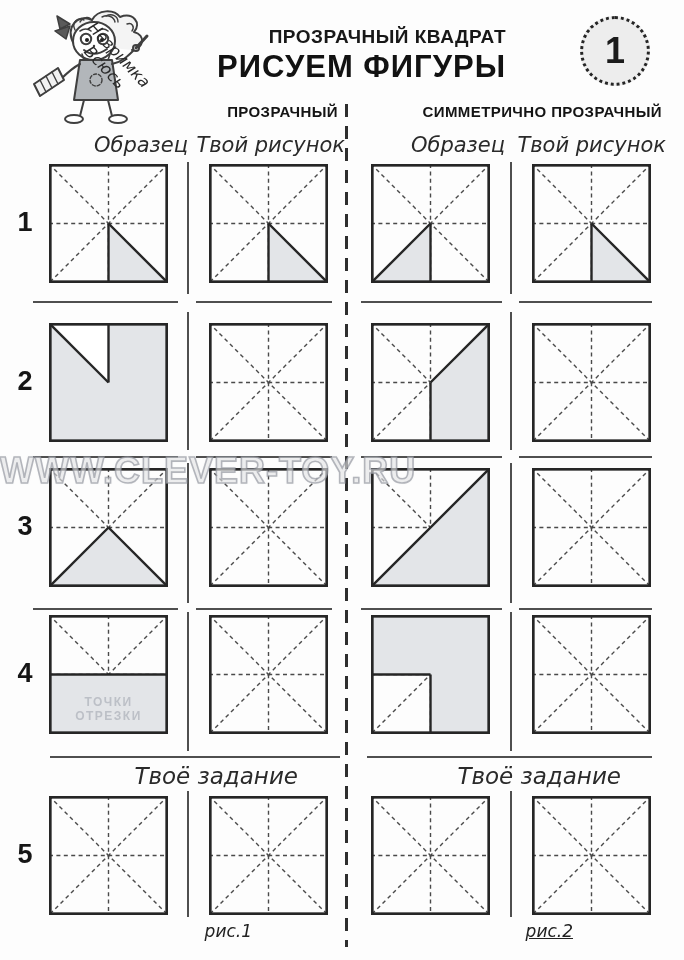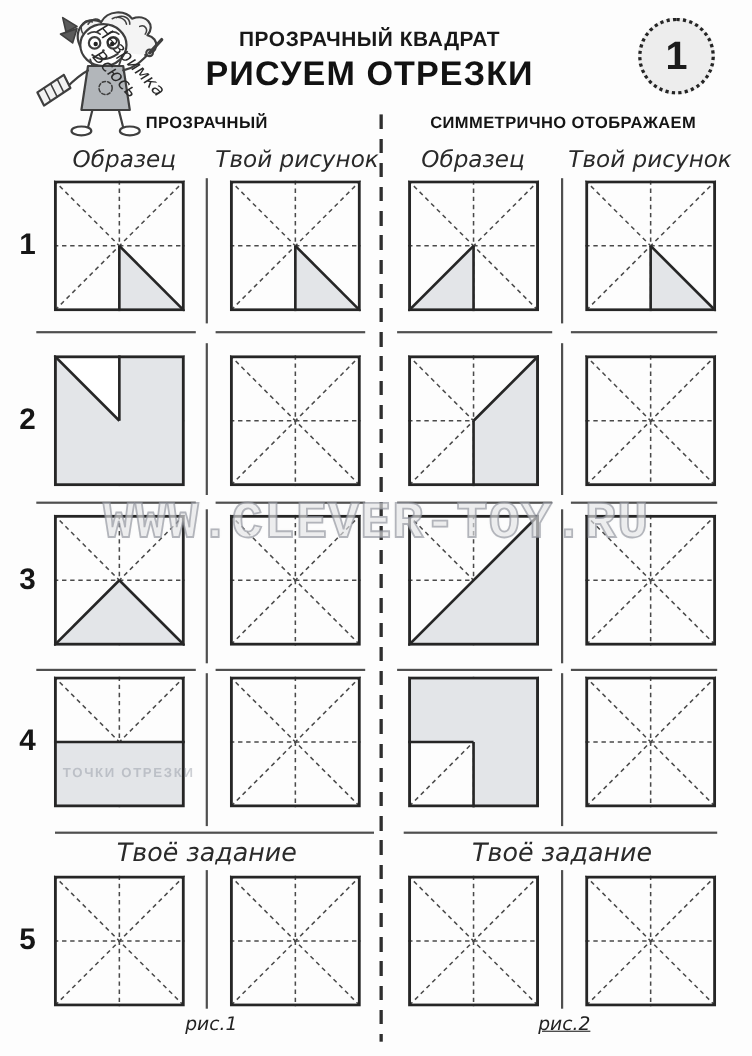--- a/index.html
+++ b/index.html
@@ -1,39 +1,39 @@
 <!DOCTYPE html>
 <html><head>
 <meta charset="utf-8">
 <style>
   html,body{margin:0;padding:0;background:#9a9a9a;}
   .page{position:relative;width:684px;height:960px;background:#fdfdfd;overflow:hidden;
         font-family:"Liberation Sans",sans-serif;color:#1f1f1f;}
   .abs{position:absolute;}
-  .center{text-align:center;}
+  .center{text-align:right;}
   .title1{font-weight:bold;font-size:19px;letter-spacing:.5px;color:#181818;}
   .title2{font-weight:bold;font-size:31px;letter-spacing:1px;color:#121212;margin-top:1px;}
   .sec-head{font-weight:bold;font-size:15px;letter-spacing:.4px;color:#141414;}
   .hand{font-style:italic;font-family:"DejaVu Sans",sans-serif;color:#2a2a2a;}
   .col-head{font-size:21px;}
   .task-head{font-size:23px;}
   .caption{font-size:17px;color:#222;}
   .row-num{font-weight:bold;font-size:27px;color:#161616;width:34px;text-align:center;}
   .badge{width:64px;height:64px;border-radius:50%;border:3px dotted #252525;background:#ededed;
          display:flex;align-items:center;justify-content:center;}
   .badge-num{font-weight:bold;font-size:36px;color:#1b1b1b;}
   .vline{width:2px;background:#4f4f4f;}
   .hline{height:2px;background:#4f4f4f;}
   .center-dash{width:3px;background:repeating-linear-gradient(to bottom,#2e2e2e 0 13px,transparent 13px 22px);}
-  .watermark{left:0;right:0;top:450px;text-align:center;font-weight:bold;font-size:47px;
-             font-family:Liberation Mono, monospace;letter-spacing:1px;z-index:6;
+  .watermark{left:0;right:0;top:450px;font-weight:bold;font-size:36px;
+             font-family:Liberation Sans, sans-serif;letter-spacing:1px;z-index:6;
              color:rgba(255,255,255,.45);-webkit-text-stroke:1.6px rgba(145,148,156,.65);
              text-shadow:0 0 2px rgba(160,162,170,.35);pointer-events:none;}
   .ghost{font-weight:bold;font-size:12px;letter-spacing:1.5px;color:rgba(125,132,144,.38);
-         width:136px;text-align:center;z-index:2;}
+         width:119px;text-align:center;z-index:2;}
   .mascot-label{transform:rotate(47deg);transform-origin:left top;font-size:16px;line-height:19px;}
   .mascot-label .l2{margin-left:15px;display:block;}
   svg.cell{position:absolute;z-index:1;}
 </style>
 </head>
 <body>
 
 <div class="page">
 
   <svg class="abs" style="left:22px;top:8px;" width="130" height="122" viewBox="0 0 130 122" fill="none" stroke="#3f3f3f" stroke-width="2" stroke-linecap="round" stroke-linejoin="round">
@@ -64,29 +64,29 @@
     <ellipse cx="96" cy="111" rx="9" ry="4" fill="#fff"></ellipse>
   </svg>
 
   <div class="abs hand mascot-label" style="left:98px;top:18px;">
     <span>Незримка</span>
     <span class="l2">Всюсь</span>
   </div>
 
   <div class="abs center" style="left:166px;top:26px;width:340px;">
     <div class="title1">ПРОЗРАЧНЫЙ КВАДРАТ</div>
-    <div class="title2">РИСУЕМ ОТРЕЗКИ</div>
+    <div class="title2">РИСУЕМ ФИГУРЫ</div>
   </div>
 
   <div class="abs badge" style="left:580px;top:16px;">
     <span class="badge-num">1</span>
   </div>
 
   <div class="abs center sec-head" style="left:38px;top:103px;width:300px;">ПРОЗРАЧНЫЙ</div>
-  <div class="abs center sec-head" style="left:362px;top:103px;width:300px;">СИММЕТРИЧНО ОТОБРАЖАЕМ</div>
+  <div class="abs center sec-head" style="left:362px;top:103px;width:300px;">СИММЕТРИЧНО ПРОЗРАЧНЫЙ</div>
 
   <div class="abs center hand col-head" style="left:38px;top:133px;width:150px;">Образец</div>
   <div class="abs center hand col-head" style="left:195px;top:133px;width:150px;">Твой рисунок</div>
   <div class="abs center hand col-head" style="left:355px;top:133px;width:150px;">Образец</div>
   <div class="abs center hand col-head" style="left:516px;top:133px;width:150px;">Твой рисунок</div>
 
   <div class="abs center hand task-head" style="left:78px;top:763px;width:220px;">Твоё задание</div>
   <div class="abs center hand task-head" style="left:401px;top:763px;width:220px;">Твоё задание</div>
 
   <div class="abs center hand caption" style="left:132px;top:921px;width:120px;">рис.1</div>

